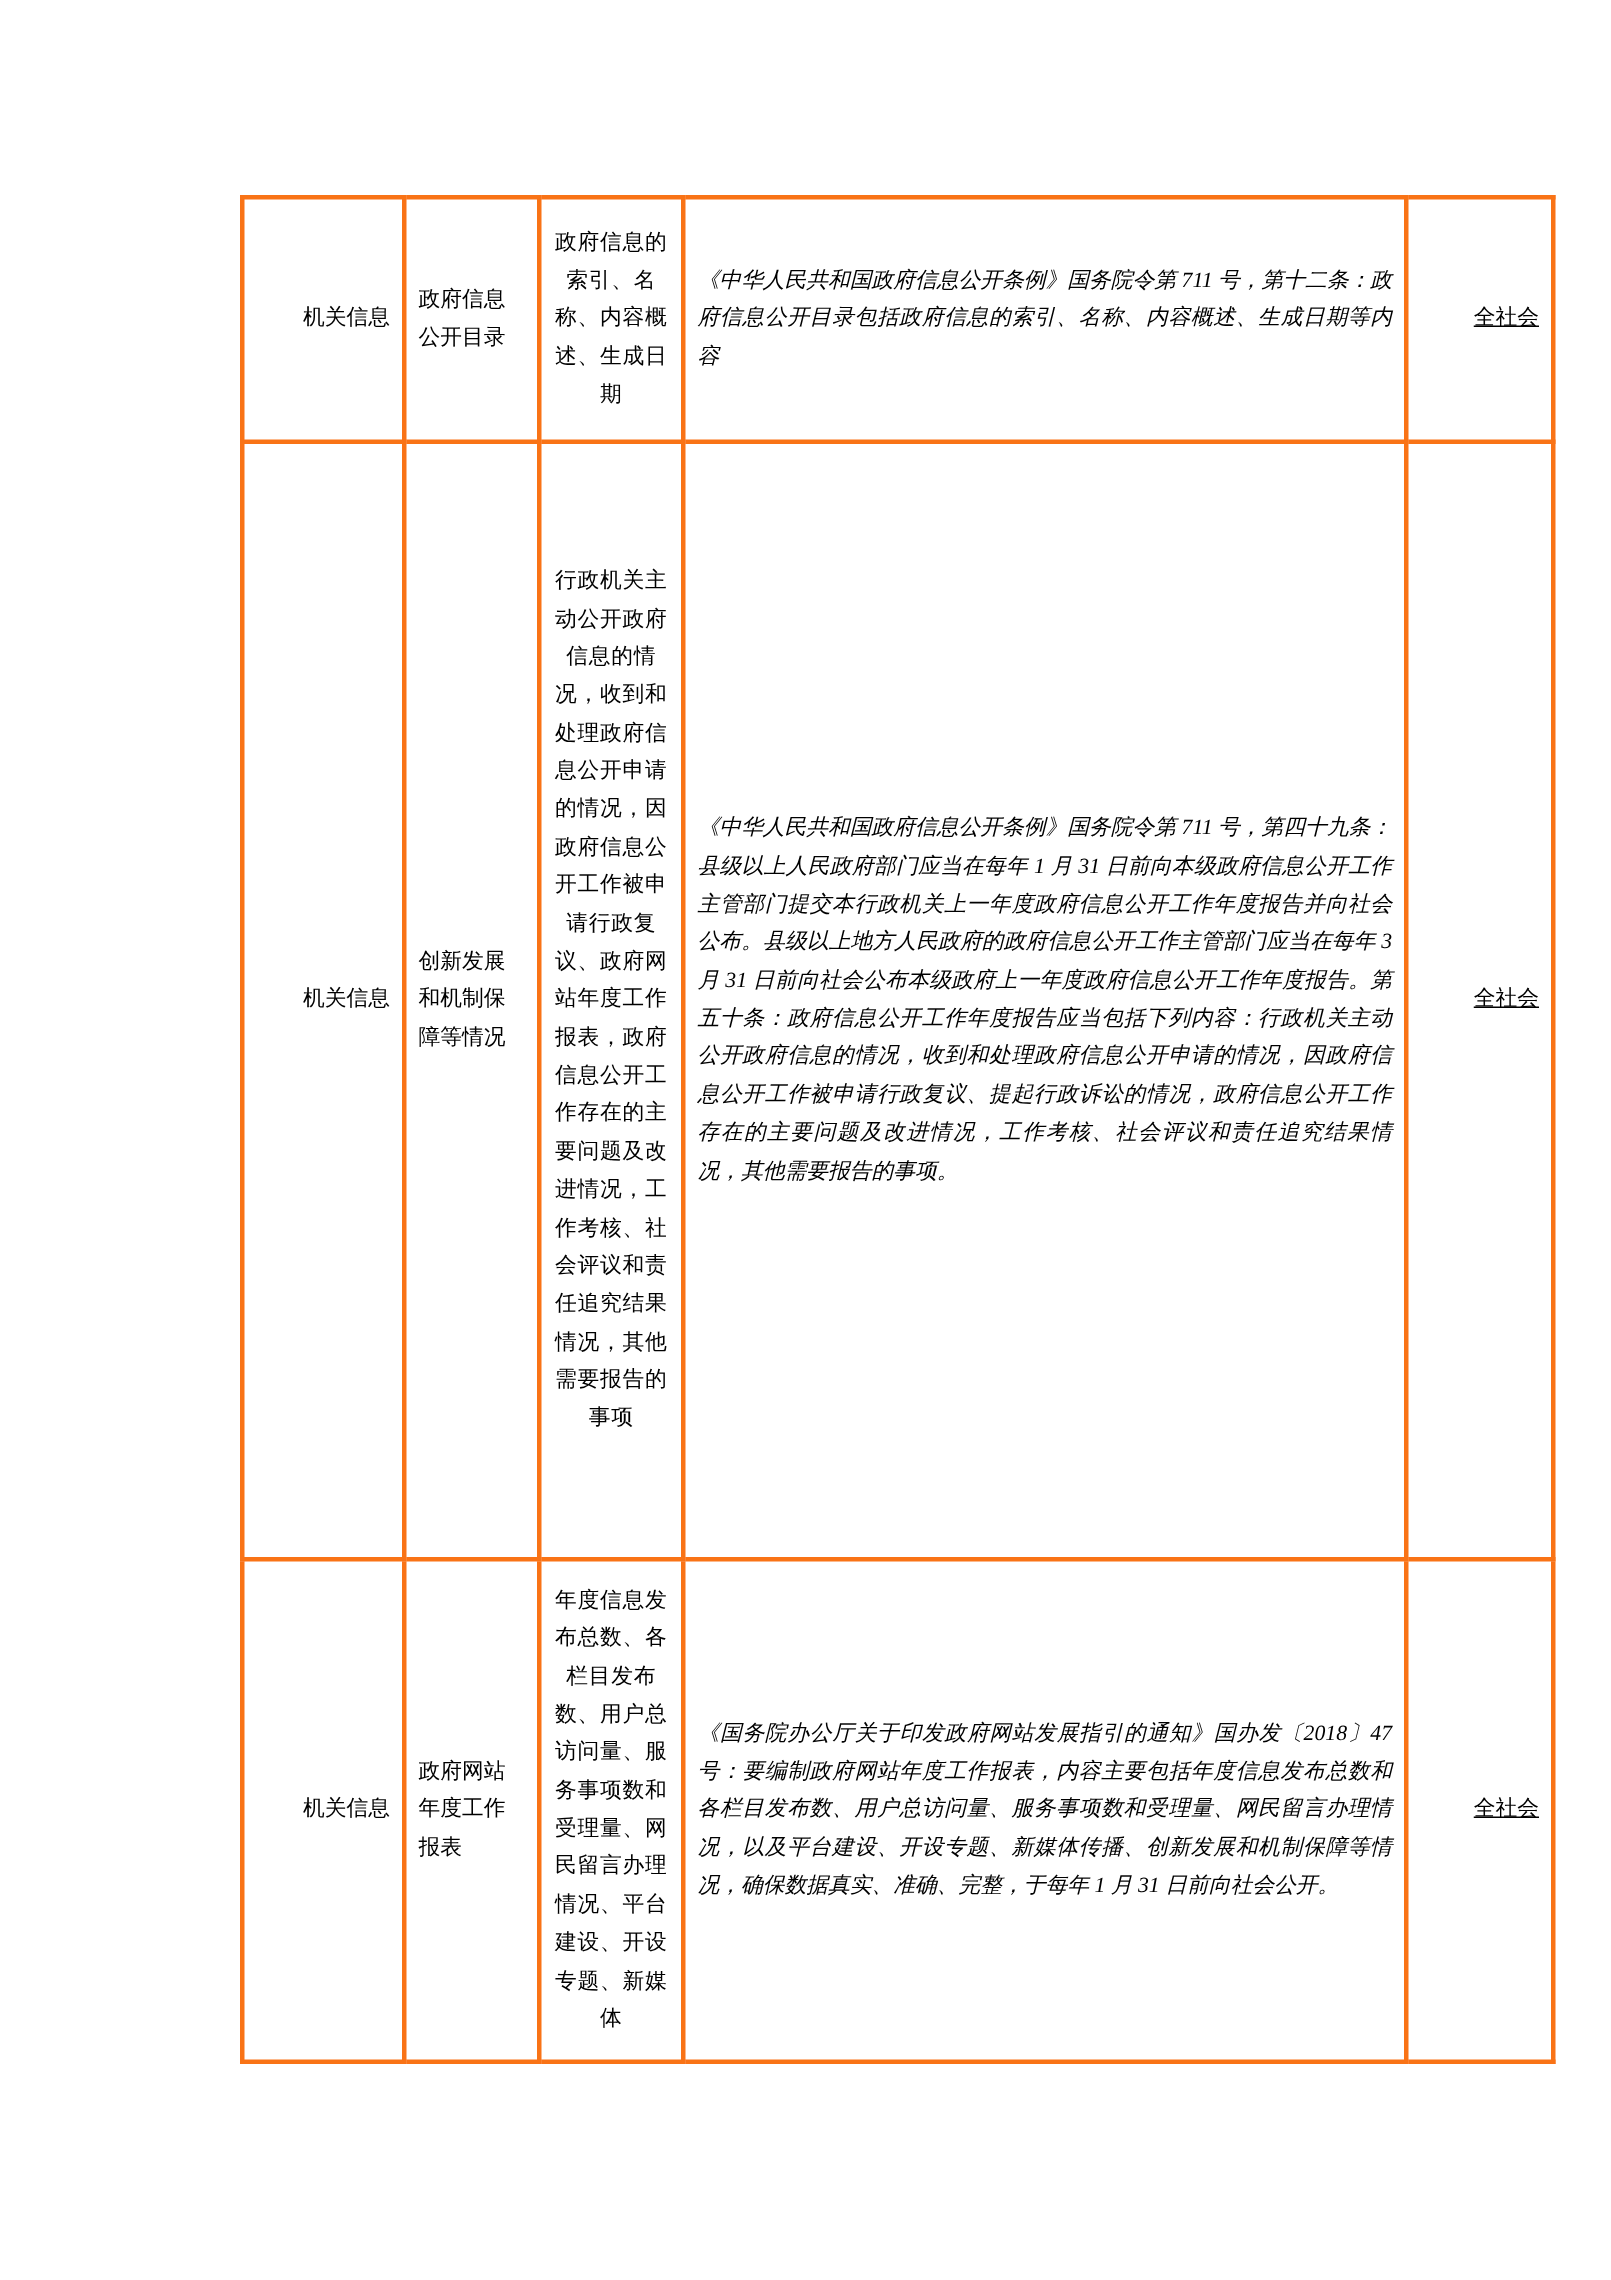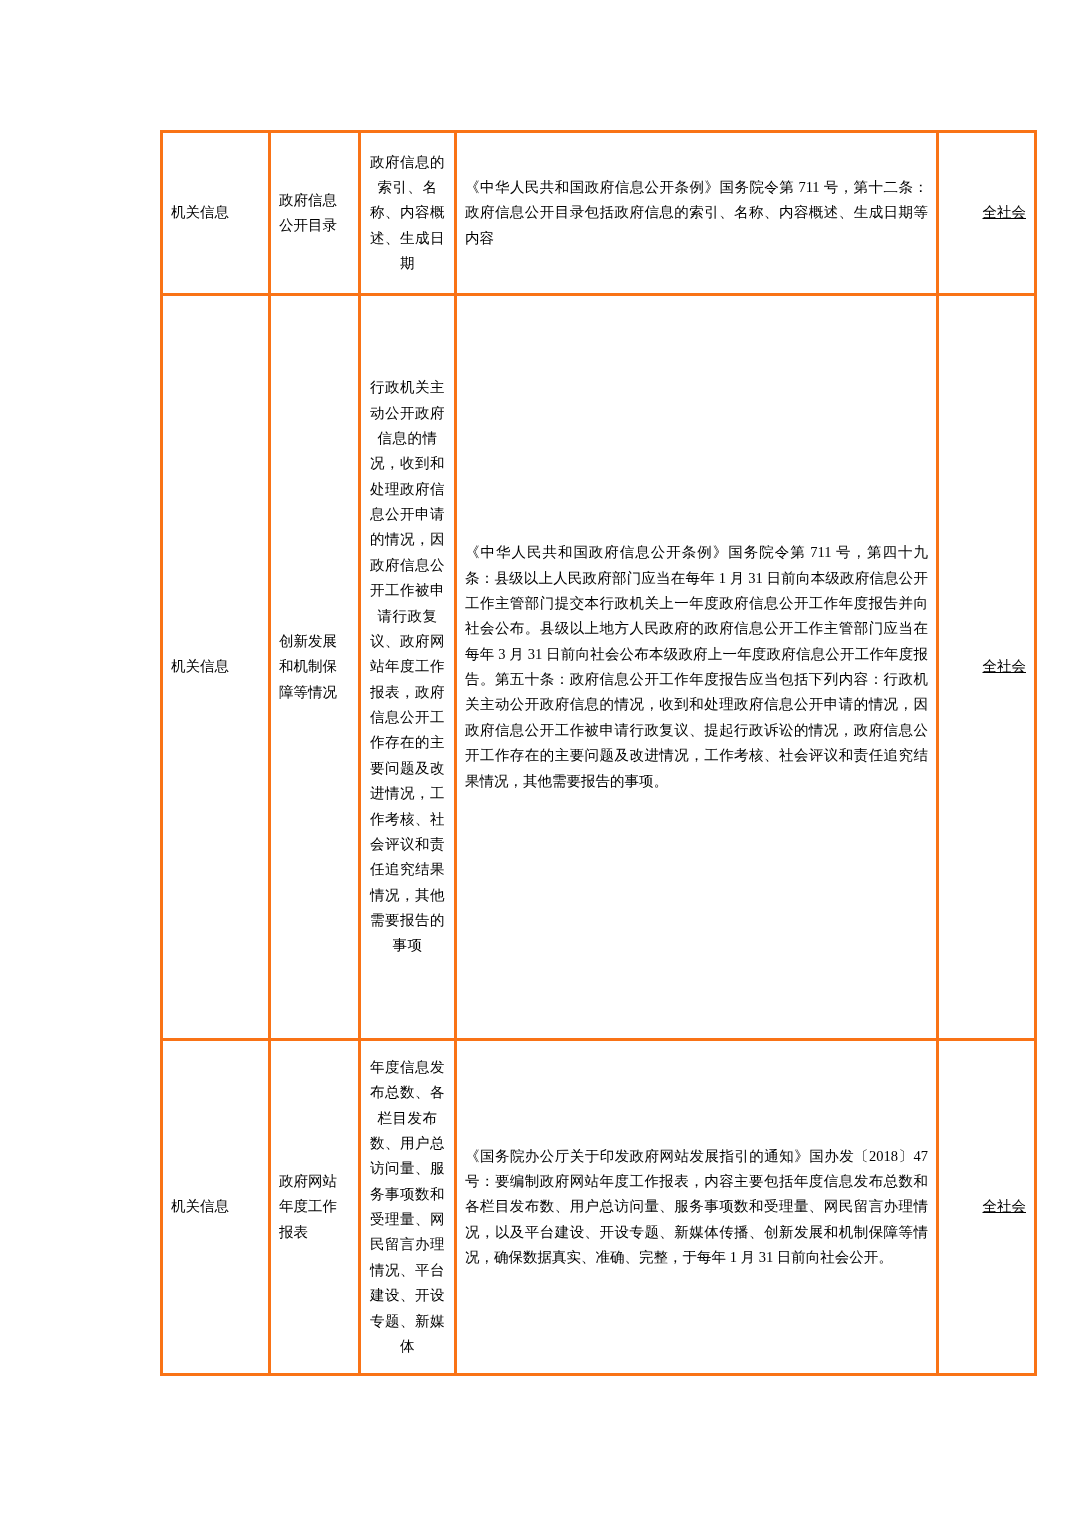--- a/index.html
+++ b/index.html
@@ -32,40 +32,41 @@
     font-size: 14.5px;
     line-height: 1.75;
   }
   col.c1 { width: 108px; }
   col.c2 { width: 90px; }
   col.c3 { width: 96px; }
   col.c4 { width: 482px; }
   col.c5 { width: 98px; }
 
   td.cat {
-    text-align: left;
+    text-align: right;
     font-size: 14.5px;
   }
   td.name {
     text-align: left;
     font-size: 14.5px;
     line-height: 1.8;
   }
   td.content {
     text-align: center;
     font-size: 14.5px;
     line-height: 2.0;
     letter-spacing: 0.5px;
   }
   td.basis {
     text-align: justify;
     text-justify: inter-ideograph;
     font-size: 14.5px;
     line-height: 2.05;
     padding: 8px 14px 8px 14px;
+    font-style: italic;
   }
   td.audience {
     text-align: right;
     font-size: 14.5px;
     text-decoration: underline;
   }
   .row-a td { height: 148px; }
   .row-b td { height: 730px; }
   .row-c td { height: 320px; margin-left: 30px; }
   .clip {

